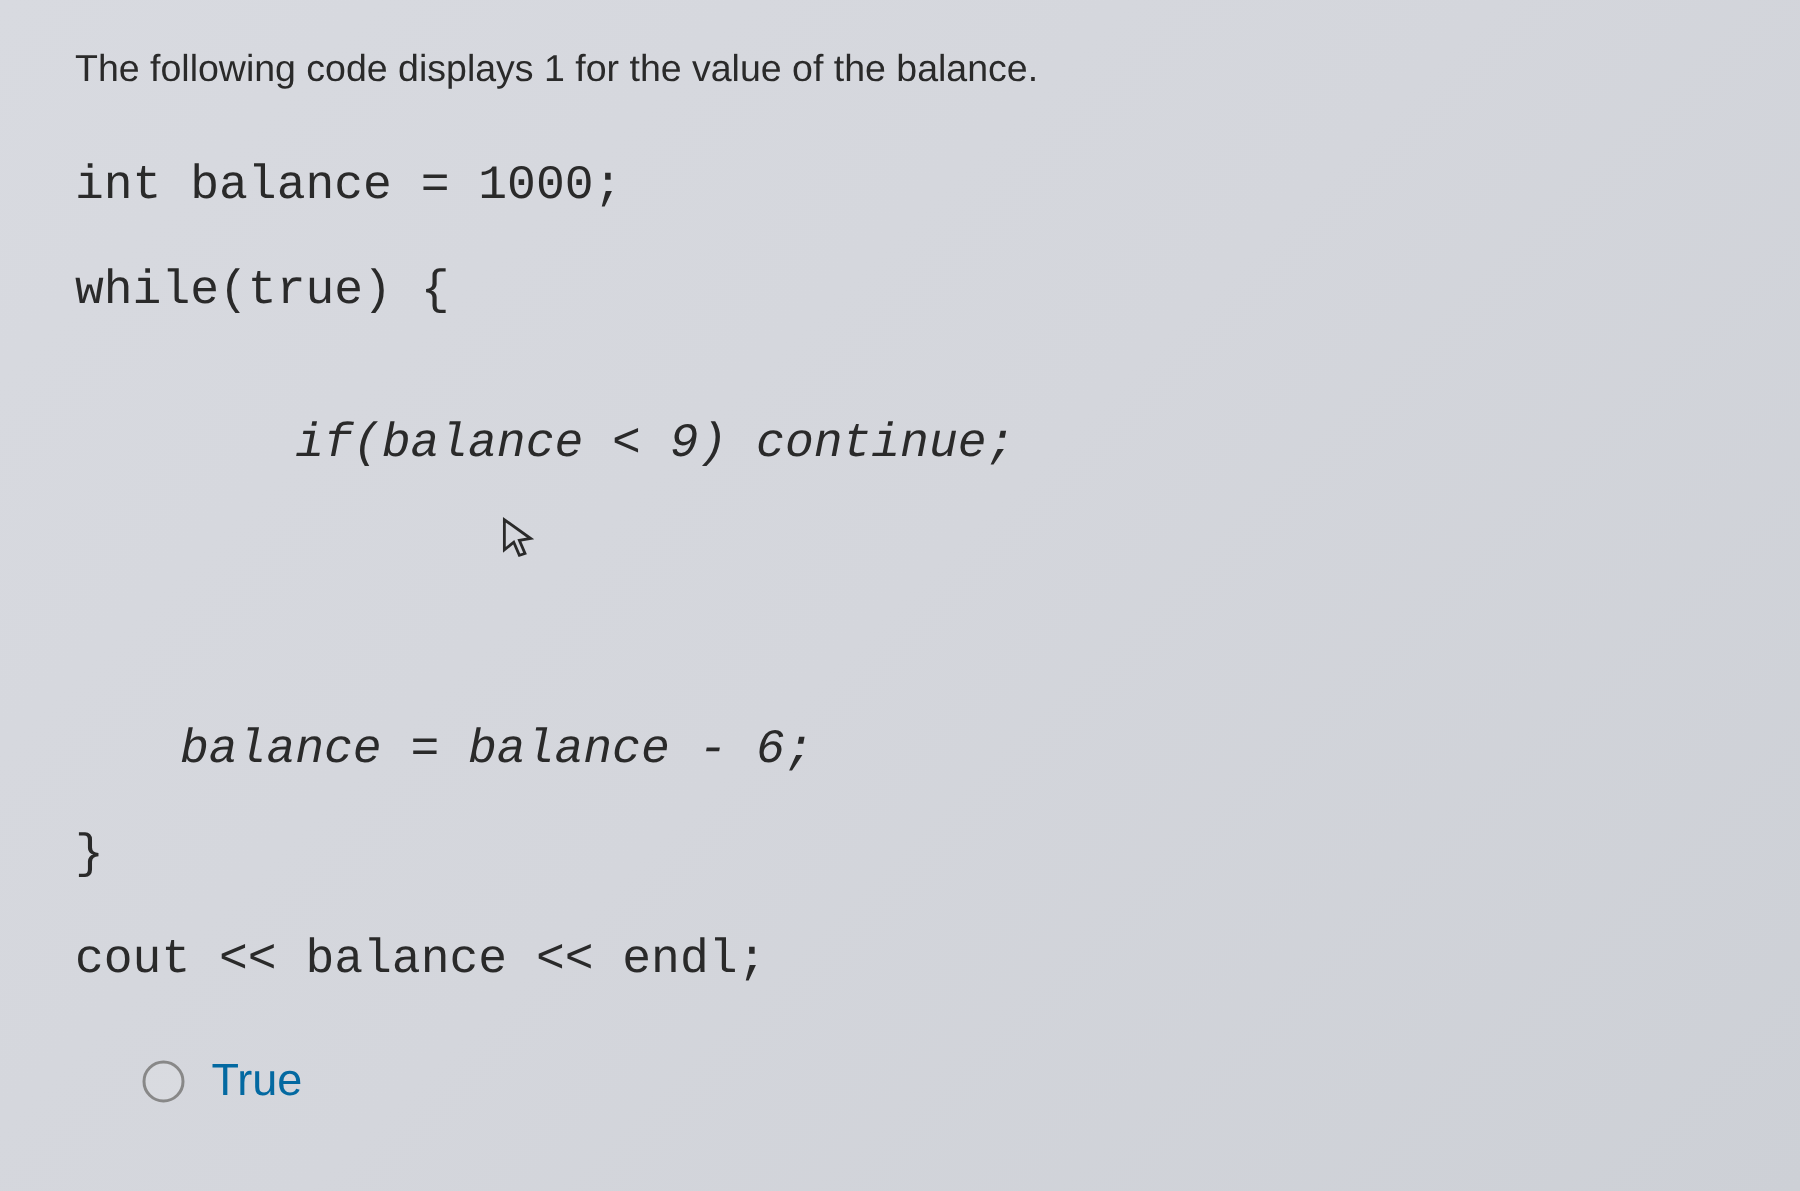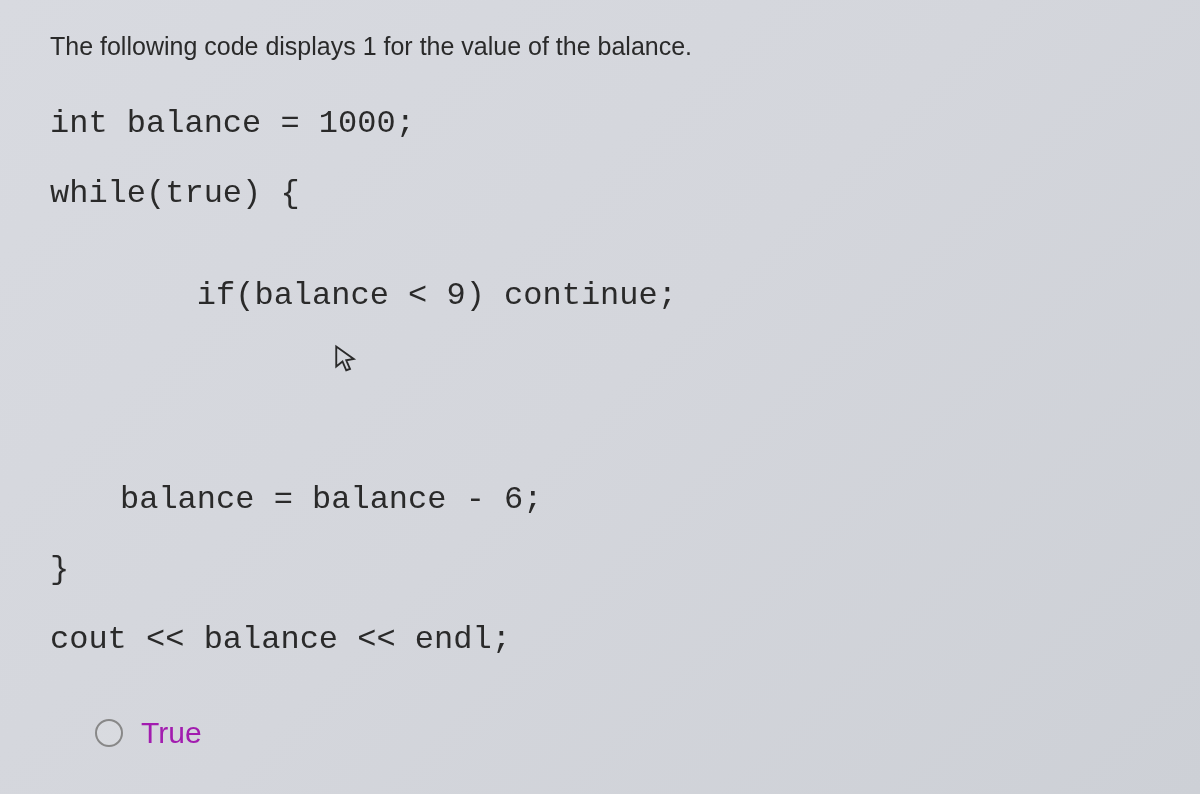--- a/index.html
+++ b/index.html
@@ -21,31 +21,32 @@
       font-size: 25px;
       color: #2a2a2a;
       margin-bottom: 45px;
       line-height: 1.3;
     }
     .code-block {
       font-family: "Consolas", "Courier New", monospace;
       font-size: 32px;
       color: #2a2a2a;
       line-height: 1.0;
-      margin-bottom: 60px;
+      margin-bottom: 48px;
     }
     .code-line {
       white-space: pre;
       margin-bottom: 38px;
     }
     .code-line.tight {
       margin-bottom: 28px;
     }
     .code-line.indent {
       padding-left: 70px;
+      font-style: italic;
     }
     .code-line.with-cursor {
       position: relative;
       display: inline-block;
     }
     .cursor-icon {
       display: inline-block;
       vertical-align: middle;
       margin-left: 20px;
     }
@@ -68,21 +69,21 @@
       width: 28px;
       height: 28px;
       border: 2px solid #888;
       border-radius: 50%;
       margin-right: 18px;
       background: rgba(255,255,255,0.1);
       flex-shrink: 0;
     }
     .option-label {
       font-size: 30px;
-      color: #a21caf;
+      color: #0369a1;
     }
   </style>
 </head>
 <body>
 
 <div class="question-text">The following code displays 1 for the value of the balance.</div>
 
 <div class="code-block">
   <div class="code-line">int balance = 1000;</div>
   <div class="code-line">while(true) {</div>

